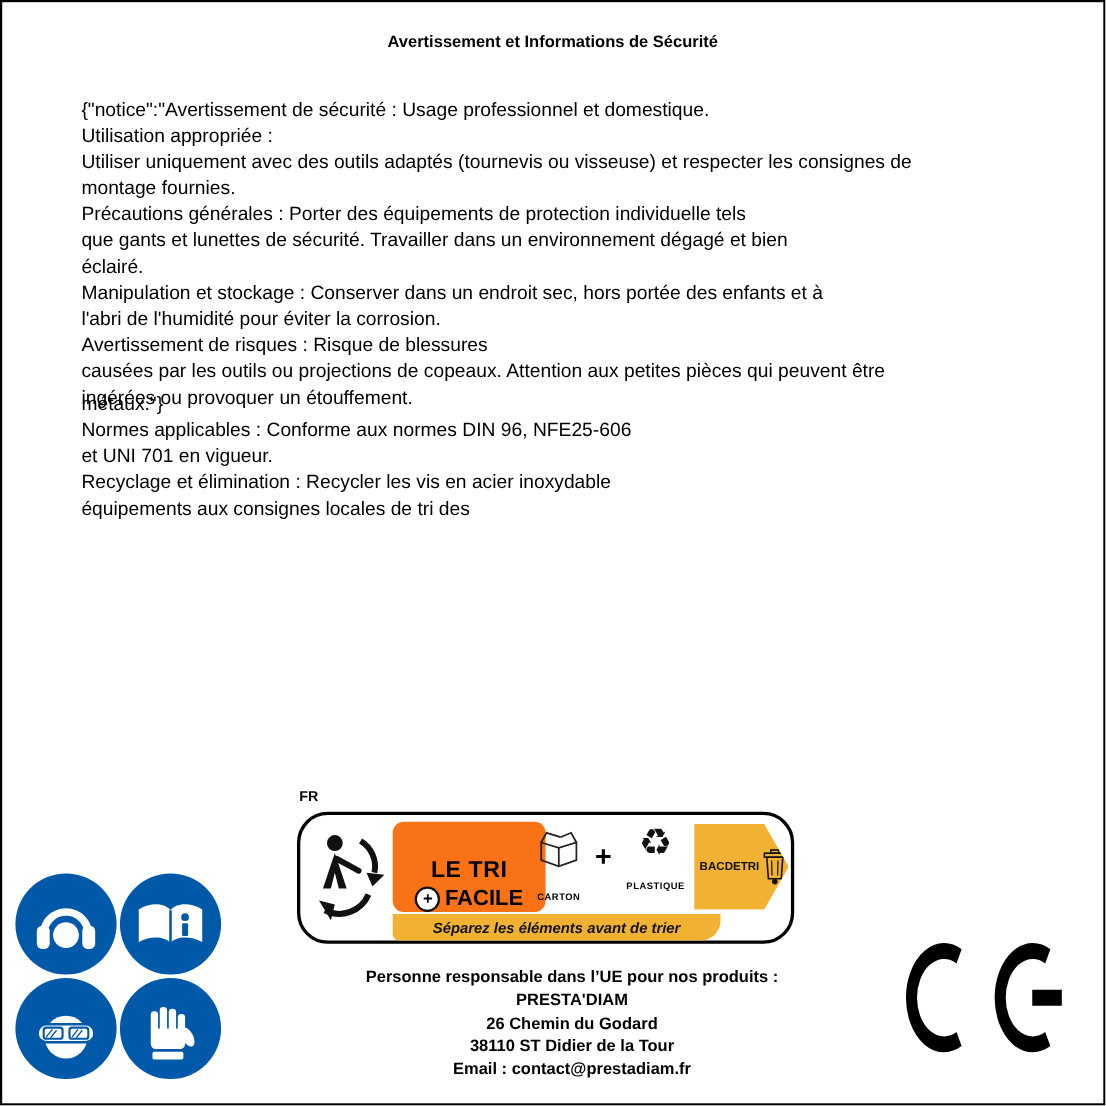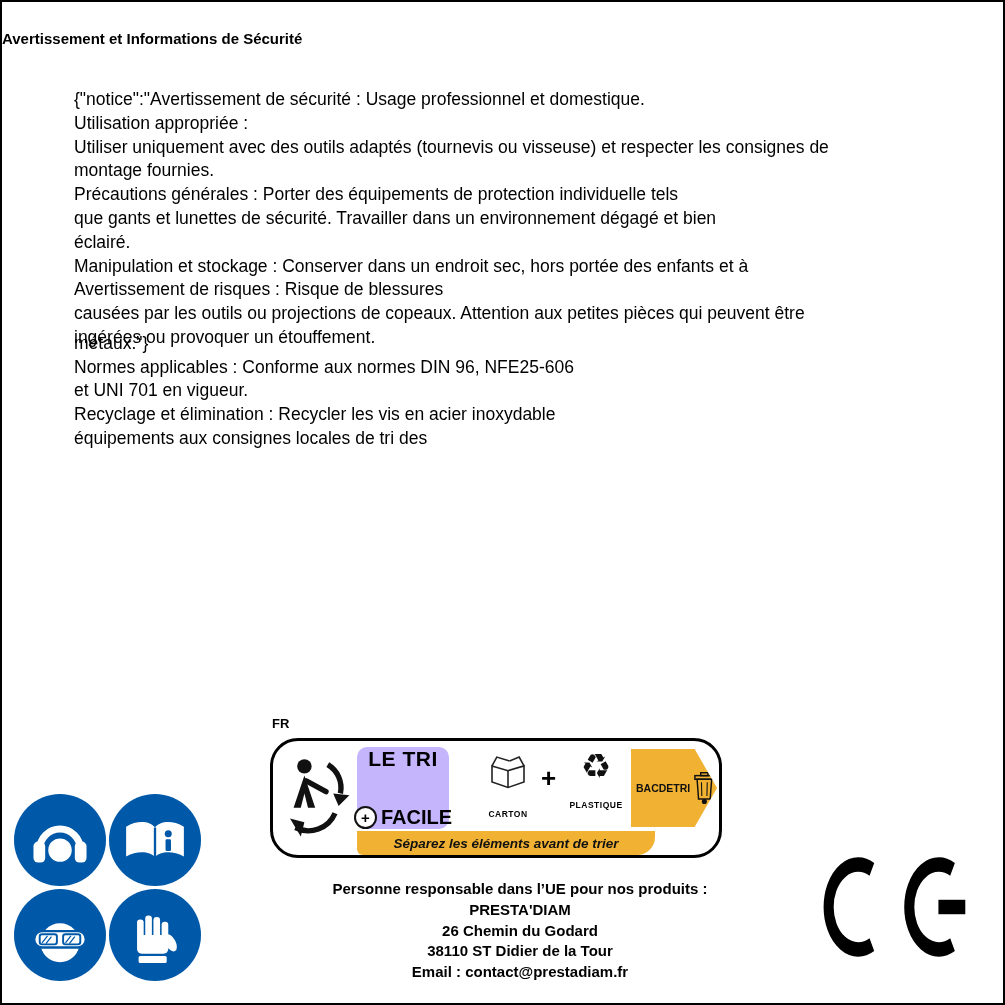--- a/index.html
+++ b/index.html
@@ -3,21 +3,21 @@
 <meta charset="utf-8">
 <style>
   html,body { margin:0; padding:0; background:#e8e8e8; }
   .page {
     position:relative; width:1005px; height:1005px; margin:0 auto;
     background:#ffffff; border:2px solid #000; box-sizing:border-box;
     font-family:"Liberation Sans", sans-serif; color:#000; overflow:hidden;
   }
   .title {
     position:absolute; top:28px; left:0; width:100%;
-    font-weight:bold; font-size:15px;
+    text-align:center; font-weight:bold; font-size:15px;
   }
   .body-text {
     position:absolute; left:72px; top:86px; width:900px;
     font-size:17.5px; line-height:23.8px;
   }
   .bline { white-space:nowrap; }
   .bline.overlap { margin-top:-18px; }
 
   
   .icon-grid {
@@ -31,23 +31,23 @@
   .picto svg { width:78px; height:78px; }
 
   
   .fr-label { position:absolute; left:270px; top:714px; font-weight:bold; font-size:13px; }
   .triman-box {
     position:absolute; left:268px; top:736px; width:452px; height:120px;
     border:3px solid #000; border-radius:28px; background:#fff; box-sizing:border-box;
   }
   .triman-logo { position:absolute; left:8px; top:8px; width:72px; height:96px; }
   .letri {
-    position:absolute; left:84px; top:6px; width:92px; height:82px;
-    background:#c4b5fd; border-radius:10px;
-    display:flex; flex-direction:column; align-items:center; justify-content:space-between; gap:3px;
+    position:absolute; left:84px; top:6px; width:139px; height:82px;
+    background:#f97316; border-radius:10px;
+    display:flex; flex-direction:column; align-items:center; justify-content:flex-end; gap:3px;
   }
   .letri .l1 { font-weight:bold; font-size:21px; letter-spacing:0.5px; }
   .facile-row { display:flex; align-items:center; gap:4px; font-weight:bold; font-size:20px; }
   .plus-circle {
     width:19px; height:19px; border-radius:50%; background:#fff; border:2.5px solid #111;
     display:flex; align-items:center; justify-content:center;
     font-size:15px; font-weight:bold; line-height:1; box-sizing:content-box;
   }
   .mat { position:absolute; text-align:center; }
   .mat-carton { left:204px; top:12px; width:62px; }
@@ -87,20 +87,21 @@
 
   <div class="body-text">
     <div class="bline">{"notice":"Avertissement de sécurité : Usage professionnel et domestique.</div>
     <div class="bline">Utilisation appropriée :</div>
     <div class="bline">Utiliser uniquement avec des outils adaptés (tournevis ou visseuse) et respecter les consignes de</div>
     <div class="bline">montage fournies.</div>
     <div class="bline">Précautions générales : Porter des équipements de protection individuelle tels</div>
     <div class="bline">que gants et lunettes de sécurité. Travailler dans un environnement dégagé et bien</div>
     <div class="bline">éclairé.</div>
     <div class="bline">Manipulation et stockage : Conserver dans un endroit sec, hors portée des enfants et à</div>
+    <div class="bline">l'abri de l'humidité pour éviter la corrosion.</div>
     <div class="bline">Avertissement de risques : Risque de blessures</div>
     <div class="bline">causées par les outils ou projections de copeaux. Attention aux petites pièces qui peuvent être</div>
     <div class="bline">ingérées ou provoquer un étouffement.</div>
     <div class="bline overlap">métaux."}</div>
     <div class="bline">Normes applicables : Conforme aux normes DIN 96, NFE25-606</div>
     <div class="bline">et UNI 701 en vigueur.</div>
     <div class="bline">Recyclage et élimination : Recycler les vis en acier inoxydable</div>
     <div class="bline">équipements aux consignes locales de tri des</div>
   </div>
 

